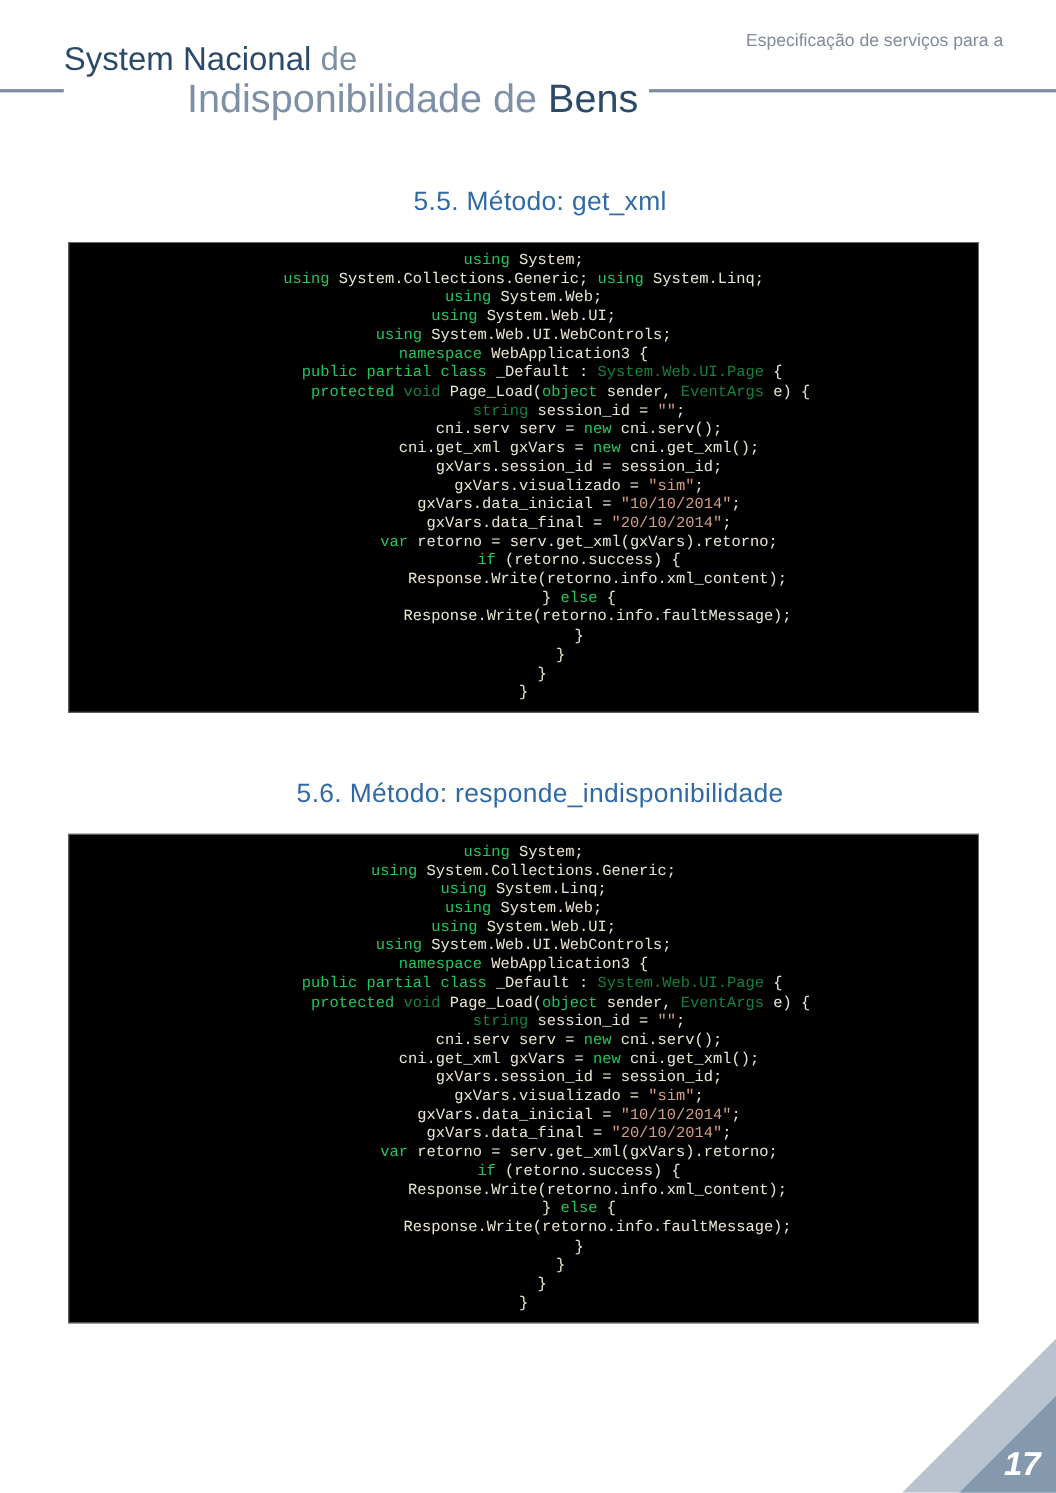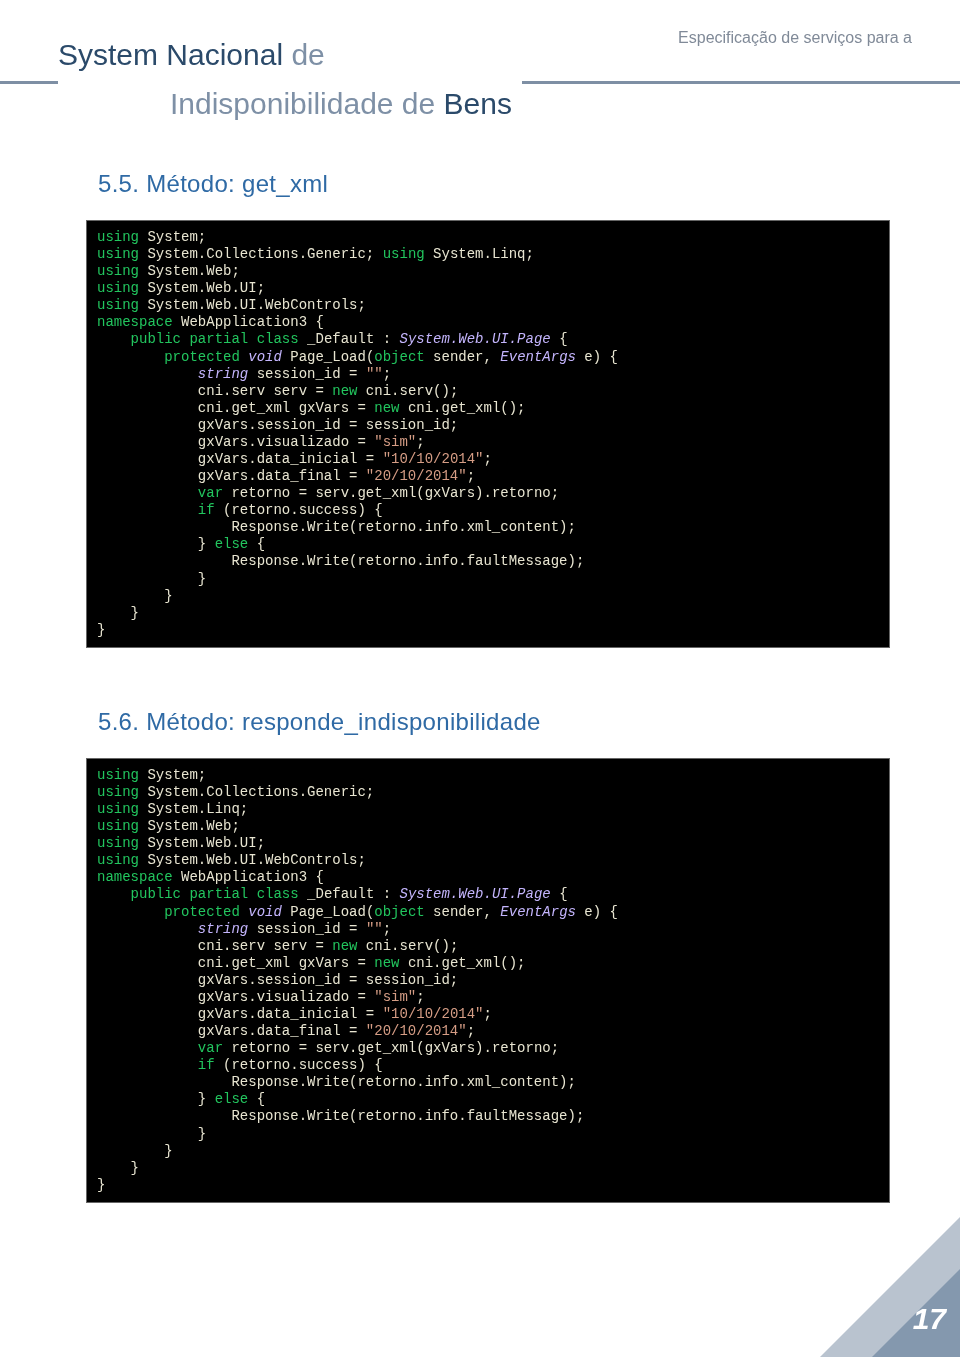--- a/index.html
+++ b/index.html
@@ -25,36 +25,37 @@
   }
   .logo {
     position: absolute;
     left: 58px;
     top: 40px;
     background: #fff;
     padding-right: 10px;
   }
   .logo-line1 { font-size: 30px; font-weight: 400; color: #2b4a6a; line-height: 1; }
   .logo-line1 .light { color: #7e90a6; font-weight: 300; }
-  .logo-line2 { font-size: 30px; color: #7e90a6; font-weight: 300; line-height: 1; margin-top: 19px; margin-left: 112px;}
+  .logo-line2 { font-size: 36px; color: #7e90a6; font-weight: 300; line-height: 1; margin-top: 2px; margin-left: 112px;}
   .logo-line2 .dark { color: #2b4a6a; font-weight: 400; }
   .header-right {
     position: absolute;
     right: 48px;
     top: 28px;
     text-align: right;
     color: #808a98;
     font-size: 16px;
     font-weight: 400;
     background: #fff;
     padding-left: 10px;
     line-height: 1.25;
   }
   .content {
-    padding: 35px 52px 0 98px;
+    padding: 35px 52px 0 74px;
+    text-align: center;
   }
   h2.section {
     color: #2f6aa5;
     font-size: 24px;
     font-weight: 400;
     margin: 0 0 22px 0;
     letter-spacing: 0.3px;
   }
   .codeblock {
     background: #000;
@@ -62,21 +63,21 @@
     border: 1px solid #666;
     padding: 8px 10px;
     font-family: "Courier New", monospace;
     font-size: 14px;
     line-height: 1.22;
     white-space: pre;
     overflow: hidden;
     margin: 0 18px 60px -12px;
   }
   .kw   { color: #22c55e; }   
-  .type { color: #c4b5fd; font-style: italic; }  
+  .type { color: #15803d; }  
   .str  { color: #d69d85; }
   
   .corner {
     position: absolute;
     right: 0;
     bottom: 0;
     width: 0; height: 0;
     border-left: 140px solid transparent;
     border-bottom: 140px solid #b9c3cf;
   }
@@ -84,21 +85,21 @@
     position: absolute;
     right: 0;
     bottom: 0;
     width: 0; height: 0;
     border-left: 88px solid transparent;
     border-bottom: 88px solid #8498ae;
   }
   .page-num {
     position: absolute;
     right: 14px;
-    bottom: 21px;
+    bottom: 8px;
     color: #fff;
     font-size: 30px;
     font-style: italic;
     font-weight: 700;
   }
 </style>
 </head>
 <body>
 
 <div class="header">

